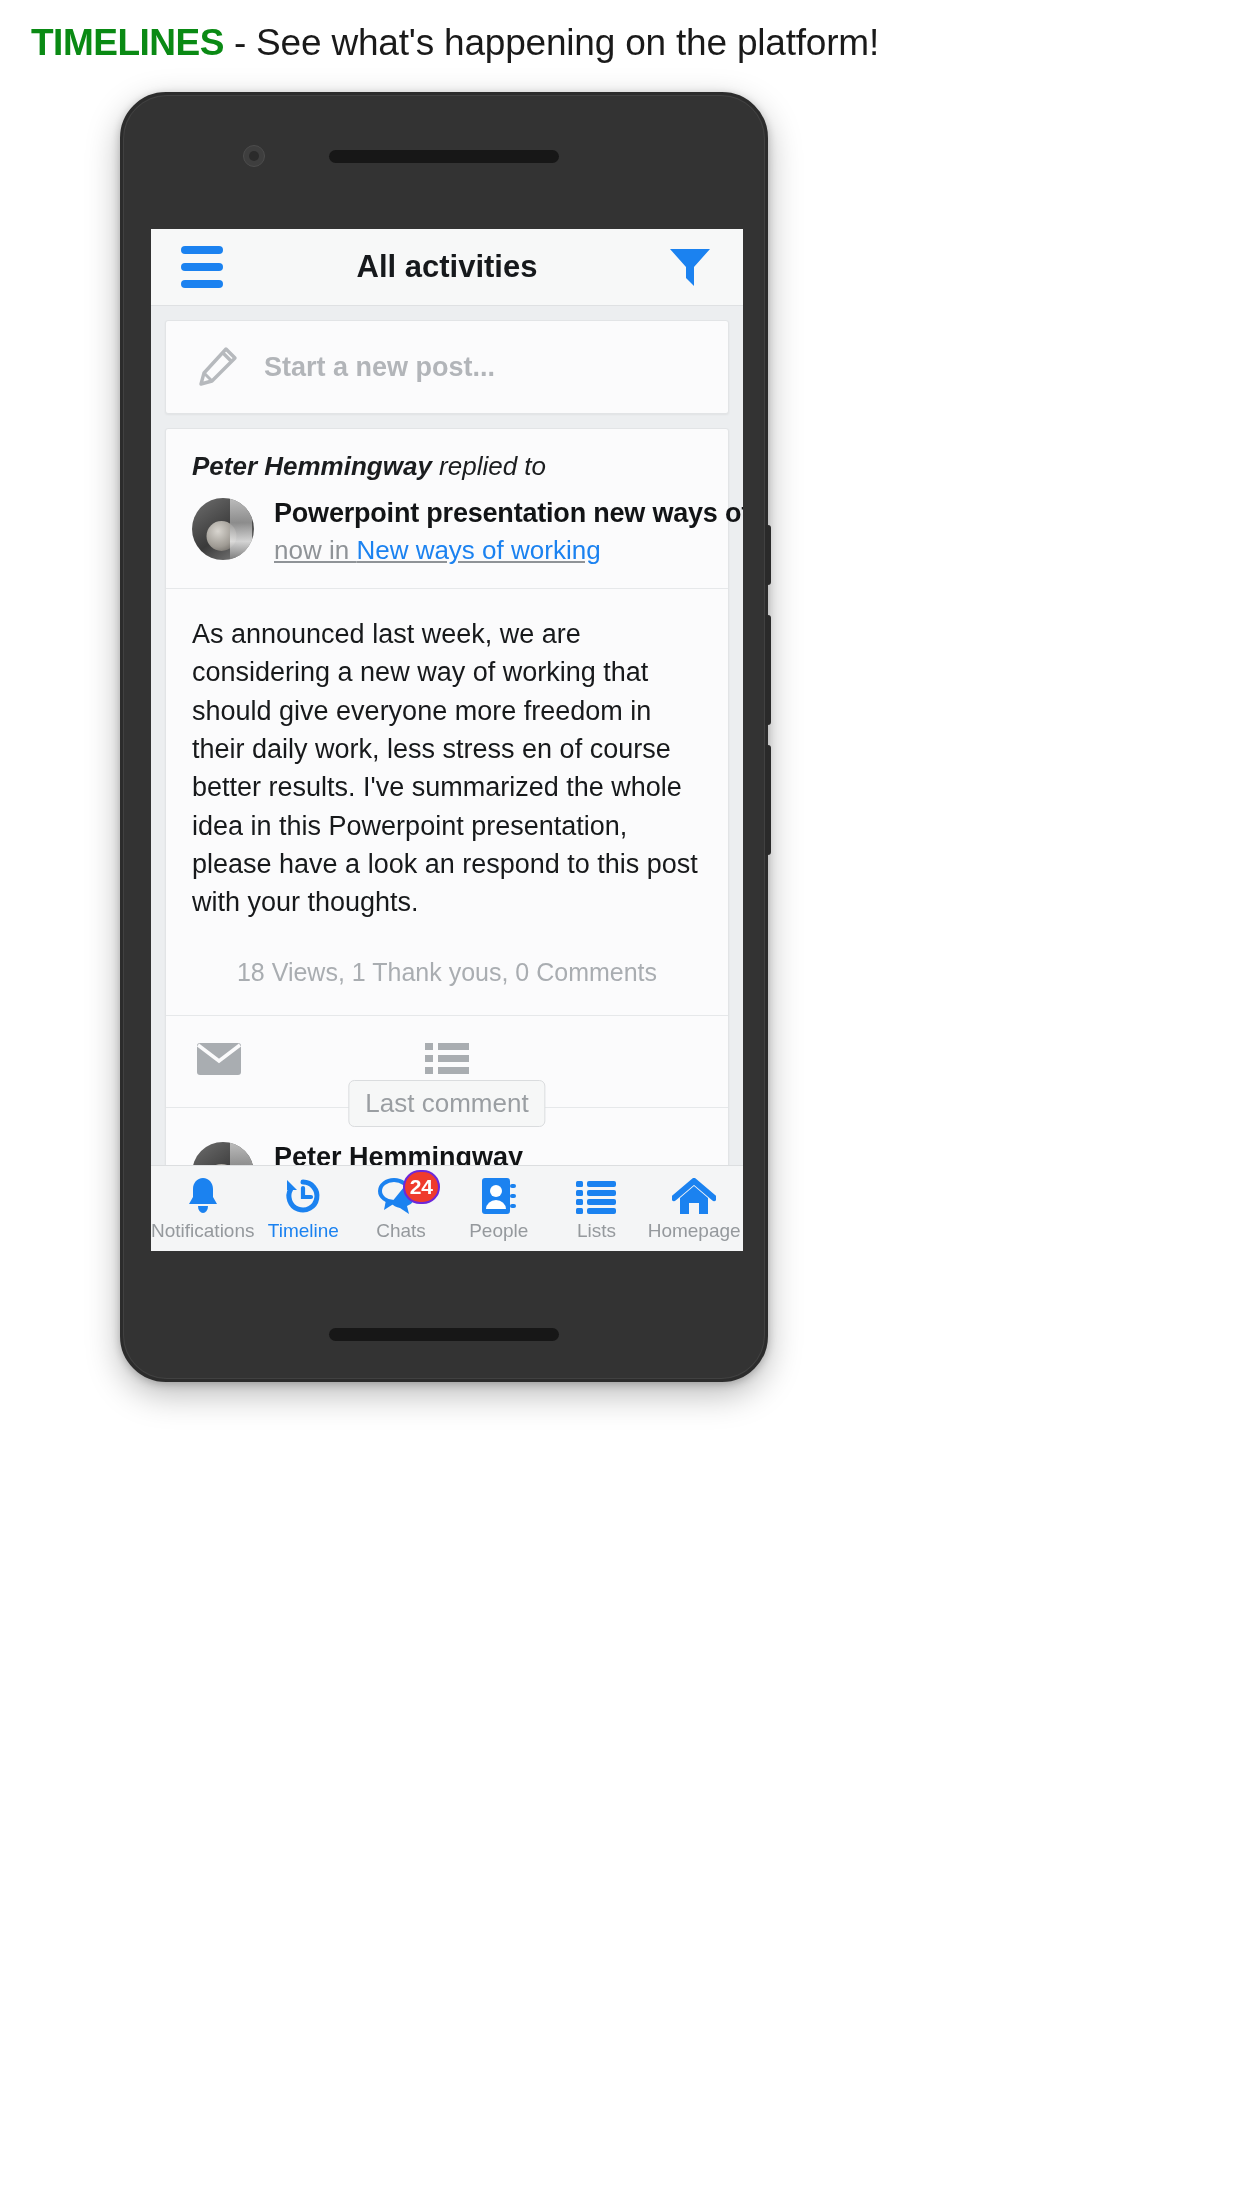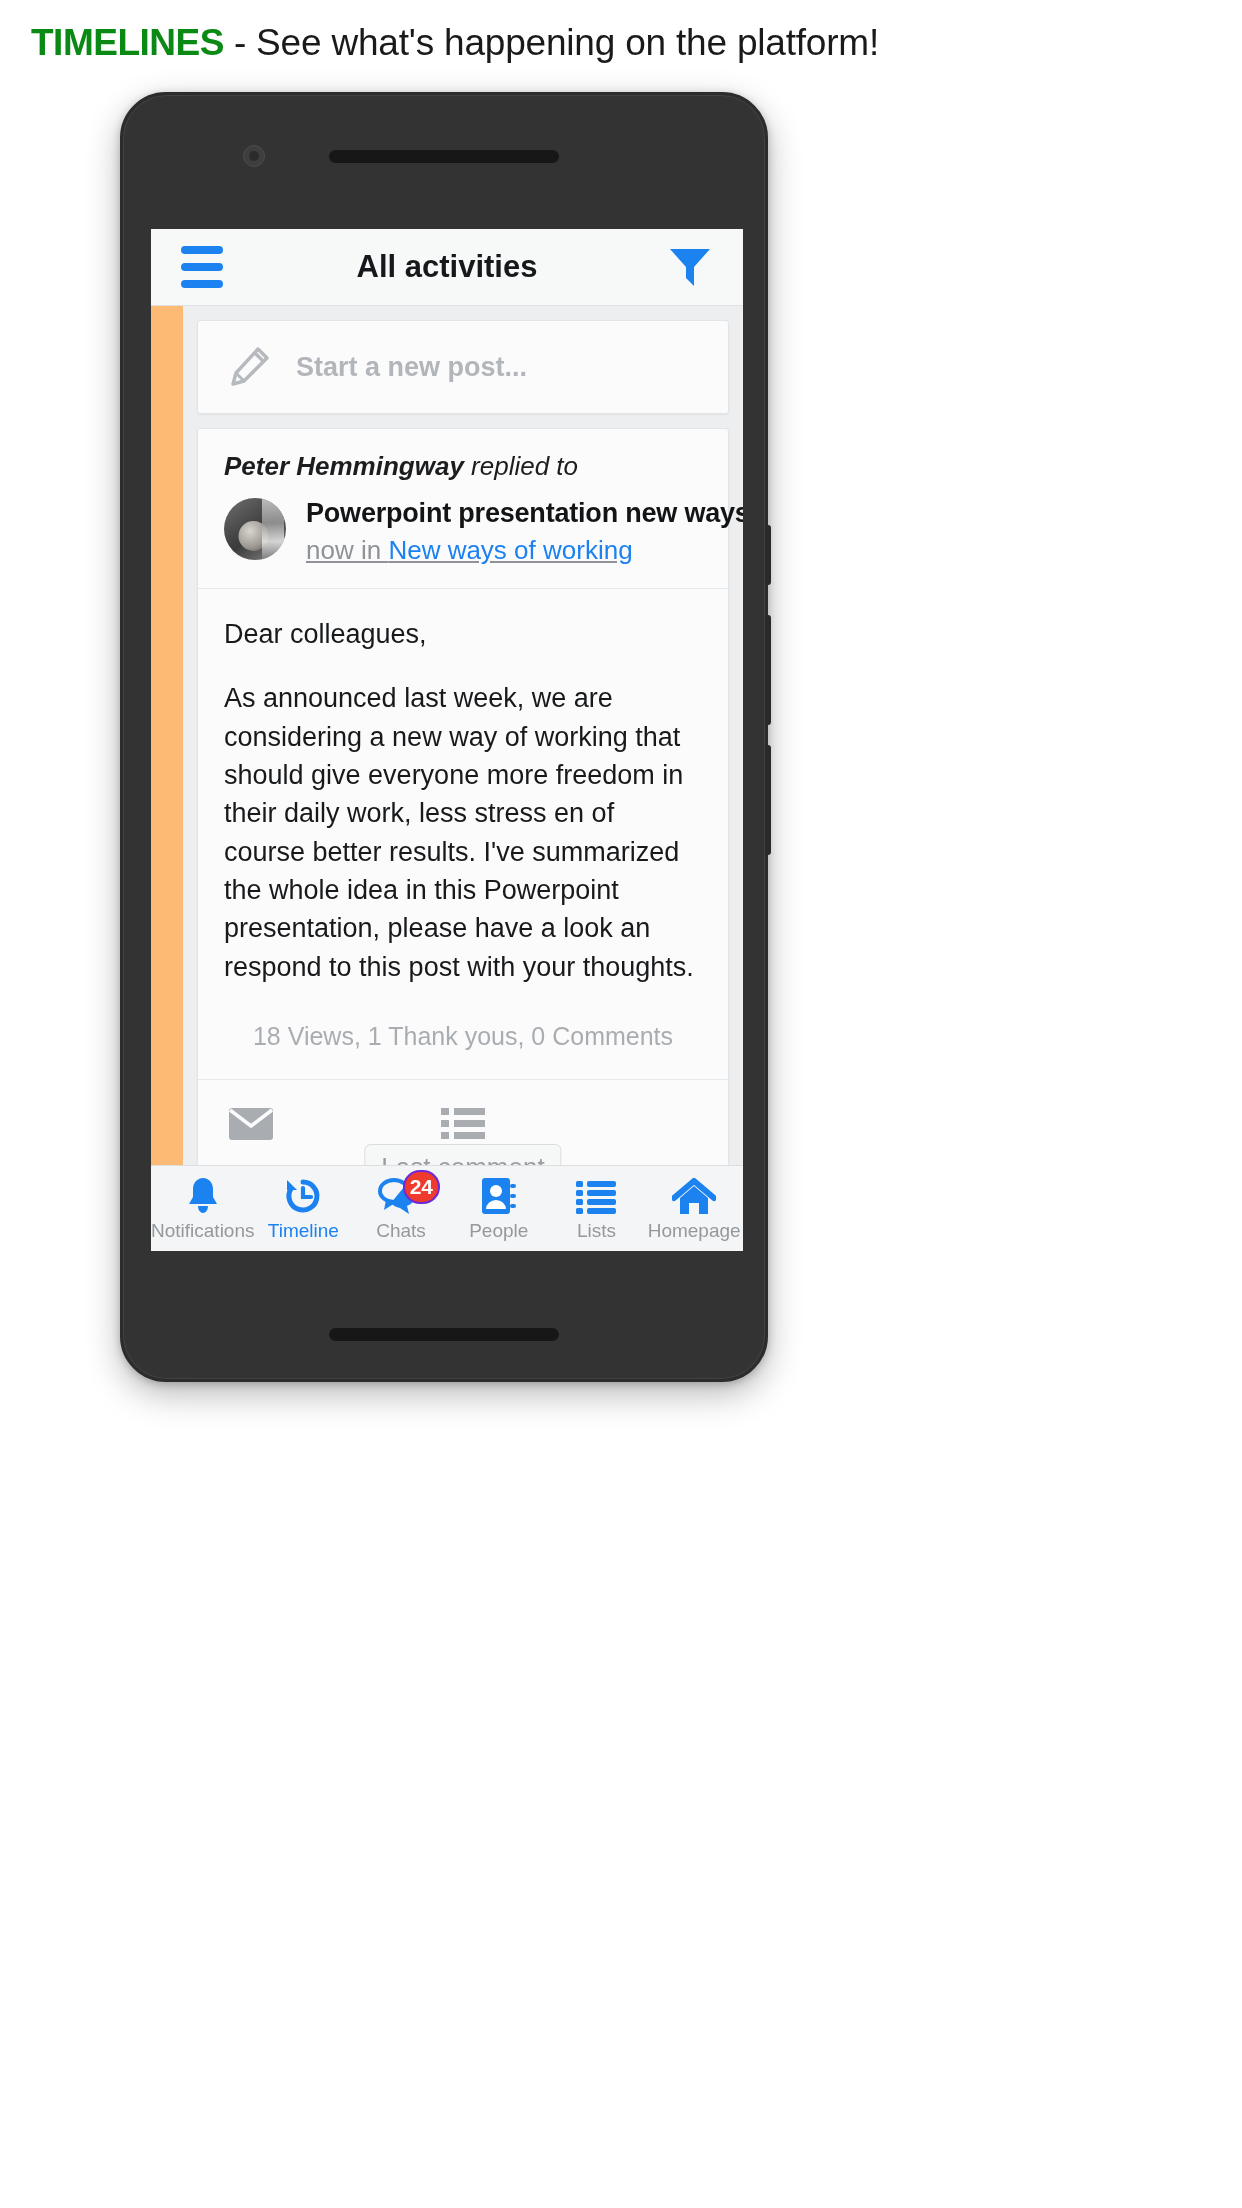--- a/index.html
+++ b/index.html
@@ -80,21 +80,21 @@
   .hamburger { width:42px; display:flex; flex-direction:column; gap:9px; cursor:pointer; }
   .hamburger span { display:block; height:8px; border-radius:4px; background:#1b82f0; }
   .app-title {
     position:absolute; left:0; right:0; text-align:center;
     font-size:31px; font-weight:700; color:#16191c; pointer-events:none;
   }
   .filter-icon { width:46px; height:44px; position:relative; z-index:2; cursor:pointer; }
   .filter-icon svg { display:block; }
 
   
-  .feed { height:945px; overflow:hidden; padding:0; background:#eceef0;margin-left:32px; }
+  .feed { height:945px; overflow:hidden; padding:0; background:#eceef0; }
 
   .card {
     background:#fbfbfc;
     margin:14px 14px 0 14px;
     border:1px solid #e2e4e6;
     border-radius:3px;
     box-shadow:0 1px 2px rgba(0,0,0,0.05);
   }
   .card.first { margin-top:14px; }
 
@@ -255,21 +255,20 @@
           <div class="avatar"></div>
           <div class="post-head-text">
             <div class="post-title">Powerpoint presentation new ways of working</div>
             <div class="post-sub">
               <span>now in </span><a href="#">New ways of working</a>
             </div>
           </div>
         </div>
 
         <div class="post-body">
-          <p>Dear colleagues,</p>
           <p>As announced last week, we are considering a new way of working that should give everyone more freedom in their daily work, less stress en of course better results. I've summarized the whole idea in this Powerpoint presentation, please have a look an respond to this post with your thoughts.</p>
         </div>
 
         <div class="post-stats">18 Views, 1 Thank yous, 0 Comments</div>
 
         <div class="post-actions">
           <span class="act-mail">
             <svg width="46" height="34" viewBox="0 0 46 34">
               <rect x="1" y="1" width="44" height="32" rx="3" fill="#a9adb1"></rect>
               <path d="M2 3 L23 19 L44 3" fill="none" stroke="#fbfbfc" stroke-width="3.5"></path>

